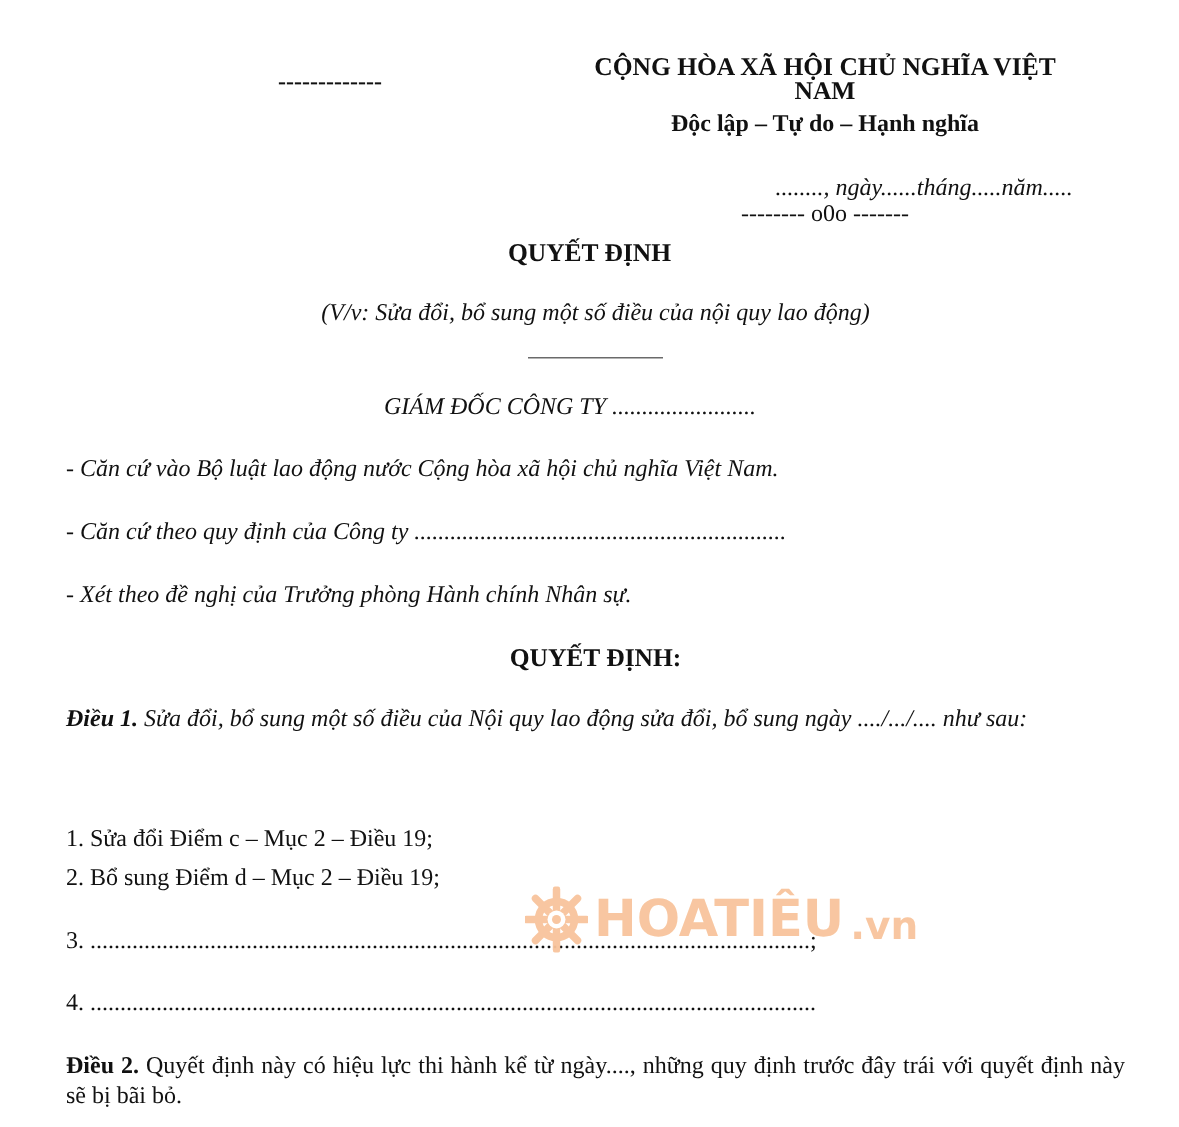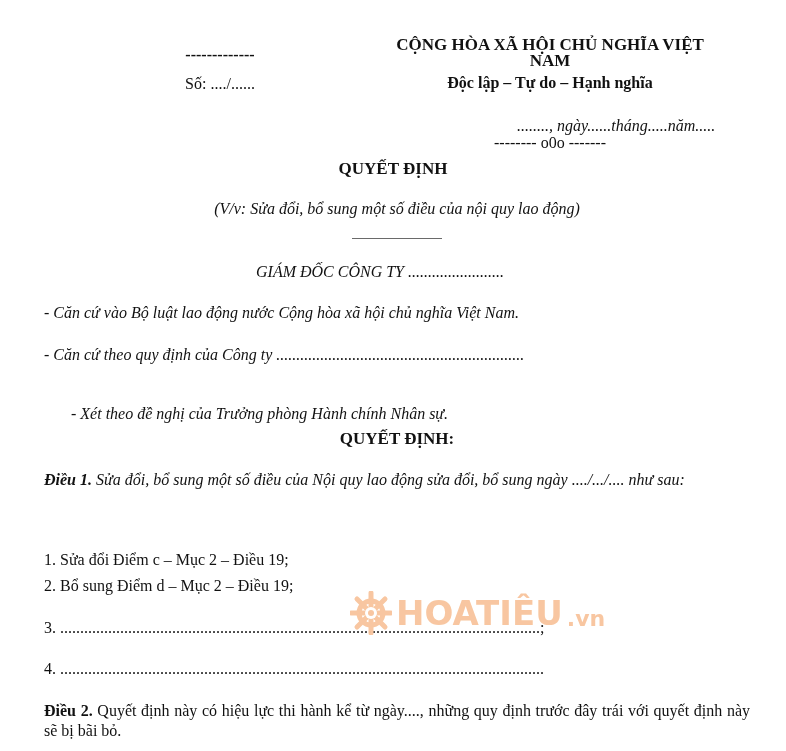--- a/index.html
+++ b/index.html
@@ -26,46 +26,45 @@
 
   .para { position: absolute; left: 44px; width: 706px; font-size: 16px; line-height: 20px; white-space: normal; text-align: justify; }
 
   .watermark {
     position: absolute; left: 350px; top: 591px; height: 44px;
     display: flex; align-items: center; gap: 4px;
     color: #f8c49c; font-family: "DejaVu Sans", "Liberation Sans", sans-serif;
     font-weight: bold; pointer-events: none; opacity: 0.95;
   }
   .watermark .wm-text { font-size: 34px; letter-spacing: 0px; }
-  .watermark .wm-tld { font-size: 22px; margin-top: 10px; }
+  .watermark .wm-tld { font-size: 26px; margin-top: 10px; }
 </style>
 </head>
 <body>
 
 <div id="hdr-left" class="abs">
   <div class="b fs16" style="margin-top:16px;line-height:18px;">-------------</div>
-  <div class="fs16" style="margin-top:10px;line-height:20px;">Số: ..../......</div>
 </div>
 
 <div id="hdr-right" class="abs">
   <div class="b fs17 center" style="position:absolute;left:0;top:4px;width:360px;line-height:22px;">CỘNG HÒA XÃ HỘI CHỦ NGHĨA VIỆT</div>
   <div class="b fs17 center" style="position:absolute;left:0;top:21px;width:360px;line-height:20px;">NAM</div>
   <div class="b fs16 center" style="position:absolute;left:0;top:43px;width:360px;line-height:20px;">Độc lập – Tự do – Hạnh nghĩa</div>
   <div class="fs16 center" style="position:absolute;left:0;top:64px;width:360px;line-height:18px;margin-top:40px;">-------- o0o -------</div>
   <div class="i fs16" style="position:absolute;left:147px;top:86px;line-height:20px;">........, ngày......tháng.....năm.....</div>
 </div>
 
 <div class="abs b fs17 center" style="left:0;top:157px;width:786px;line-height:24px;">QUYẾT ĐỊNH</div>
 <div class="abs i fs16 center" style="left:0;top:198px;width:794px;line-height:22px;">(V/v: Sửa đổi, bổ sung một số điều của nội quy lao động)</div>
 <div class="rule"></div>
 <div class="abs i fs16" style="left:256px;top:261px;line-height:22px;">GIÁM ĐỐC CÔNG TY ........................</div>
 
 <div class="abs i fs16" style="left:44px;top:302px;line-height:22px;">- Căn cứ vào Bộ luật lao động nước Cộng hòa xã hội chủ nghĩa Việt Nam.</div>
 <div class="abs i fs16" style="left:44px;top:344px;line-height:22px;">- Căn cứ theo quy định của Công ty ..............................................................</div>
-<div class="abs i fs16" style="left:44px;top:403px;line-height:22px;margin-left:27px;">- Xét theo đề nghị của Trưởng phòng Hành chính Nhân sự.</div>
+<div class="abs i fs16" style="left:44px;top:386px;line-height:22px;">- Xét theo đề nghị của Trưởng phòng Hành chính Nhân sự.</div>
 
 <div class="abs b fs17 center" style="left:0;top:427px;width:794px;line-height:24px;">QUYẾT ĐỊNH:</div>
 
 <div class="para" style="top:470px;font-style:italic;">
   <span class="b">Điều 1.</span><span> Sửa đổi, bổ sung một số điều của Nội quy lao động sửa đổi, bổ sung ngày ..../.../.... như sau:</span>
 </div>
 
 <div class="abs fs16" style="left:44px;top:549px;line-height:22px;">1. Sửa đổi Điểm c – Mục 2 – Điều 19;</div>
 <div class="abs fs16" style="left:44px;top:575px;line-height:22px;">2. Bổ sung Điểm d – Mục 2 – Điều 19;</div>
 <div class="abs fs16" style="left:44px;top:617px;line-height:22px;width:575px;overflow:hidden;">3. ........................................................................................................................;</div>

